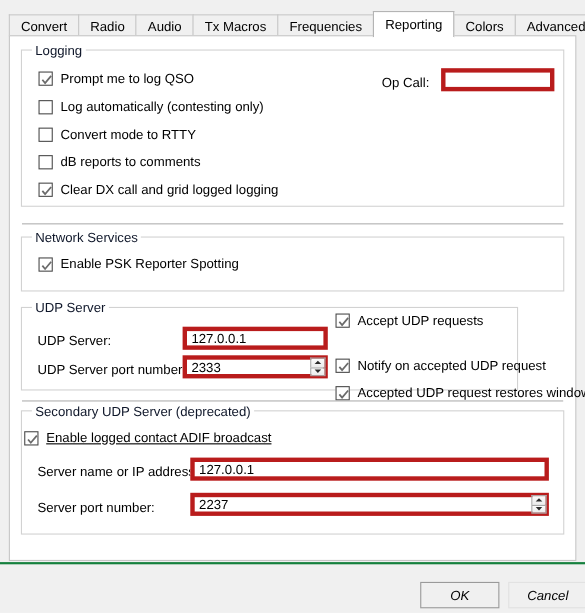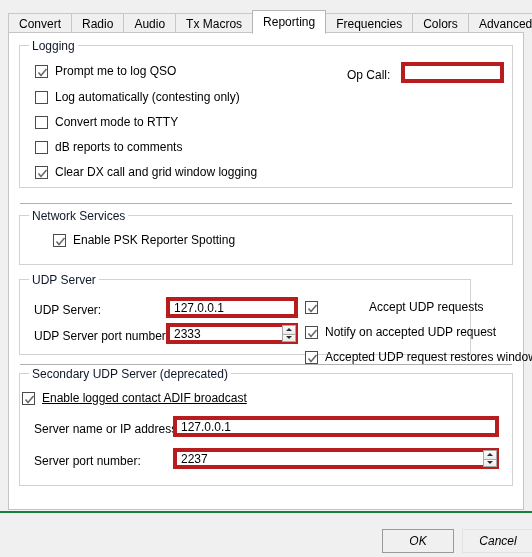--- a/index.html
+++ b/index.html
@@ -219,22 +219,22 @@
 </style>
 </head>
 <body>
 
 <div class="tabbar">
   <div class="tabstrip">
     <div class="tab">Convert</div>
     <div class="tab">Radio</div>
     <div class="tab">Audio</div>
     <div class="tab">Tx Macros</div>
+    <div class="tab">Frequencies</div>
     <div class="tab active">Reporting</div>
-    <div class="tab">Frequencies</div>
     <div class="tab">Colors</div>
     <div class="tab">Advanced</div>
   </div>
 </div>
 
 <div class="panel">
 
   <div class="group" style="left:10px; top:12px; width:494px; height:143px;">
     <span class="group-title">Logging</span>
 
@@ -261,33 +261,33 @@
       <span class="box"></span>
       <span>dB reports to comments</span>
     </div>
 
     <div class="cb" style="left:15px; top:119px;">
       <span class="box checked">
         <svg width="11" height="11" viewBox="0 0 11 11">
             <polyline points="1.5,5.5 4,8.5 9.5,2" fill="none" stroke="#6b6b6b" stroke-width="1.6"></polyline>
           </svg>
       </span>
-      <span>Clear DX call and grid window logging</span>
+      <span>Clear DX call and grid logged logging</span>
     </div>
 
     <span class="lbl" style="left:327px; top:22px;">Op Call:</span>
     <input class="field" type="text" style="left: 381px; top: 16px; width: 103px;" value="">
   </div>
 
   <div class="sep" style="left:11px; top:170px; width:492px;"></div>
 
   <div class="group" style="left:10px; top:182px; width:494px; height:50px;">
     <span class="group-title">Network Services</span>
 
-    <div class="cb" style="left:33px; top:17px;text-align:center;">
+    <div class="cb" style="left:15px; top:17px;text-align:center;">
       <span class="box checked">
         <svg width="11" height="11" viewBox="0 0 11 11">
             <polyline points="1.5,5.5 4,8.5 9.5,2" fill="none" stroke="#6b6b6b" stroke-width="1.6"></polyline>
           </svg>
       </span>
       <span>Enable PSK Reporter Spotting</span>
     </div>
   </div>
 
   <div class="group" style="left:10px; top:246px; width:452px; height:76px;">
@@ -302,21 +302,21 @@
       <span class="spin">
         <span class="sb up">
             <i class="arrow-up"></i>
           </span>
         <span class="sb down">
             <i class="arrow-dn"></i>
           </span>
       </span>
     </div>
 
-    <div class="cb" style="left:285px; top:20px;gap:44px;">
+    <div class="cb" style="left:285px; top:4px;">
       <span class="box checked">
         <svg width="11" height="11" viewBox="0 0 11 11">
             <polyline points="1.5,5.5 4,8.5 9.5,2" fill="none" stroke="#6b6b6b" stroke-width="1.6"></polyline>
           </svg>
       </span>
       <span>Accept UDP requests</span>
     </div>
 
     <div class="cb" style="left:285px; top:45px;">
       <span class="box checked">

